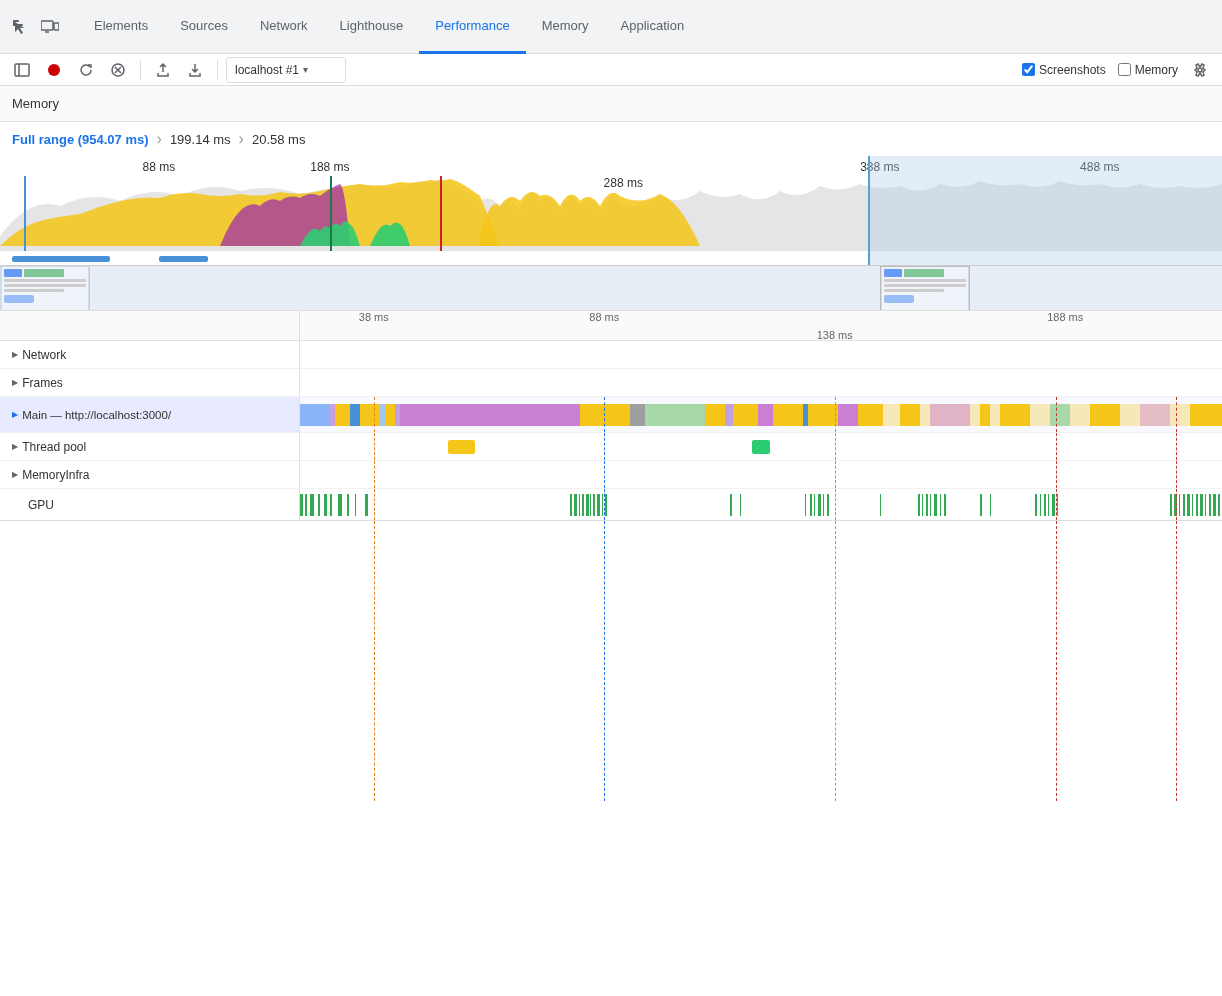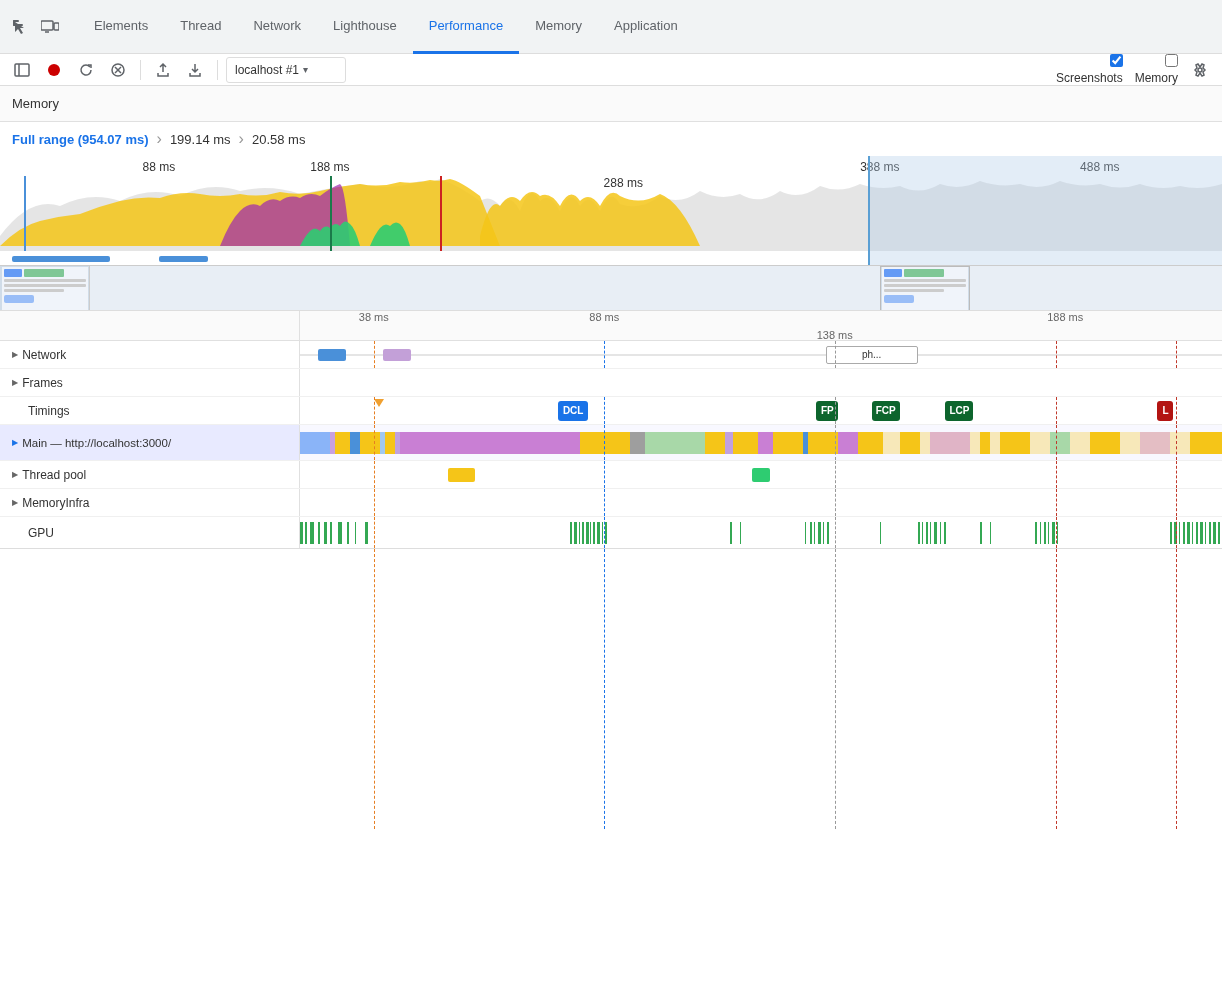--- a/index.html
+++ b/index.html
@@ -61,22 +61,22 @@
     .toolbar-select {
       display: flex; align-items: center;
       border: 1px solid #ddd; border-radius: 3px;
       padding: 2px 8px; cursor: pointer; gap: 4px;
       font-size: 12px; color: #333;
       background: #fff;
       height: 26px; min-width: 120px;
     }
     .toolbar-select-arrow { color: #5f6368; font-size: 10px; }
     .checkbox-label {
-      display: flex; align-items: flex-end; gap: 4px;
-      font-size: 12px; cursor: pointer; padding: 0 4px; flex-direction: column;
+      display: flex; align-items: flex-start; gap: 4px;
+      font-size: 12px; cursor: pointer; padding: 0 4px;
     }
     .checkbox-label input { accent-color: #1a73e8; }
     .toolbar-spacer { flex: 1; }
 
     
     .breadcrumb {
       display: flex;
       align-items: center;
       padding: 8px 12px;
       gap: 8px;
@@ -197,21 +197,21 @@
         <rect x="13" y="4" width="5" height="7" rx="1" stroke="#5f6368" stroke-width="1.5" fill="none"></rect>
         <line x1="4" y1="13" x2="8" y2="13" stroke="#5f6368" stroke-width="1.5"></line>
       </svg>
     </div>
   </div>
 
   <div class="tab">
     <span>Elements</span>
   </div>
   <div class="tab">
-    <span>Thread</span>
+    <span>Sources</span>
   </div>
   <div class="tab">
     <span>Network</span>
   </div>
   <div class="tab">
     <span>Lighthouse</span>
   </div>
   <div class="tab active">
     <span>Performance</span>
   </div>
@@ -370,70 +370,29 @@
       <span style="position:absolute; left:58%; font-size:11px; color:#666; transform:translateX(-50%);margin-top:18px;">138 ms</span>
       <span style="position:absolute; left:83%; font-size:11px; color:#666; transform:translateX(-50%);">188 ms</span>
     </div>
   </div>
 
   <div class="timeline-row">
     <div class="row-label">
       <span class="row-triangle">▶</span>
       <span>Network</span>
     </div>
-    <div class="row-content">
-
-      <div style="position:absolute; left:0; right:0; top:50%; height:1px; background:#ccc; transform:translateY(-50%);"></div>
-
-      <div style="position:absolute; left:2%; width:3%; height:12px; top:50%; transform:translateY(-50%); background:#4a90d9; border-radius:2px;"></div>
-
-      <div style="position:absolute; left:9%; width:3%; height:12px; top:50%; transform:translateY(-50%); background:#c3a0d8; border-radius:2px;"></div>
-
-      <div style="position:absolute; left:57%; width:10%; height:18px; top:50%; transform:translateY(-50%); background:#fff; border:1px solid #aaa; border-radius:2px; display:flex; align-items:center; justify-content:center; font-size:10px; color:#333;">ph...</div>
-
-      <div class="vline vline-orange" style="left:8%;"></div>
-      <div class="vline vline-blue" style="left:33%;"></div>
-      <div class="vline vline-gray" style="left:58%;"></div>
-      <div class="vline vline-red" style="left:82%;"></div>
-      <div class="vline vline-red" style="left:95%;"></div>
-    </div>
   </div>
 
   <div class="timeline-row">
     <div class="row-label">
       <span class="row-triangle">▶</span>
       <span>Frames</span>
     </div>
   </div>
 
-  <div class="timeline-row">
-    <div class="row-label">
-      <span style="width:12px;"></span>
-      <span>Timings</span>
-    </div>
-    <div class="row-content">
-
-      <div class="timing-badge" style="left:28%; background:#1a73e8; min-width:30px;">DCL</div>
-
-      <div class="timing-badge" style="left:56%; background:#0d652d; min-width:22px;">FP</div>
-
-      <div class="timing-badge" style="left:62%; background:#0d652d; min-width:28px;">FCP</div>
-
-      <div class="timing-badge" style="left:70%; background:#0d652d; min-width:28px;">LCP</div>
-
-      <div class="timing-badge" style="left:93%; background:#b31412; min-width:16px; padding:0 3px;">L</div>
-
-      <div style="position:absolute; left:8%; top:2px; width:0; height:0; border-left:5px solid transparent; border-right:5px solid transparent; border-top:8px solid #f0a030;"></div>
-      <div class="vline vline-orange" style="left:8%;"></div>
-      <div class="vline vline-blue" style="left:33%;"></div>
-      <div class="vline vline-gray" style="left:58%;"></div>
-      <div class="vline vline-red" style="left:82%;"></div>
-      <div class="vline vline-red" style="left:95%;"></div>
-    </div>
-  </div>
 
   <div class="timeline-row main-row" style="height:36px; background:#f8f8ff;">
     <div class="row-label" style="background:#e8eaff;">
       <span class="row-triangle" style="color:#1a73e8;">▶</span>
       <span style="font-size:11.5px;">Main — http://localhost:3000/</span>
     </div>
     <div class="row-content">
 
       <div style="position:absolute; left:0; right:0; top:50%; height:22px; transform:translateY(-50%);">
         <svg width="100%" height="22" viewBox="0 0 922 22" preserveAspectRatio="none">

